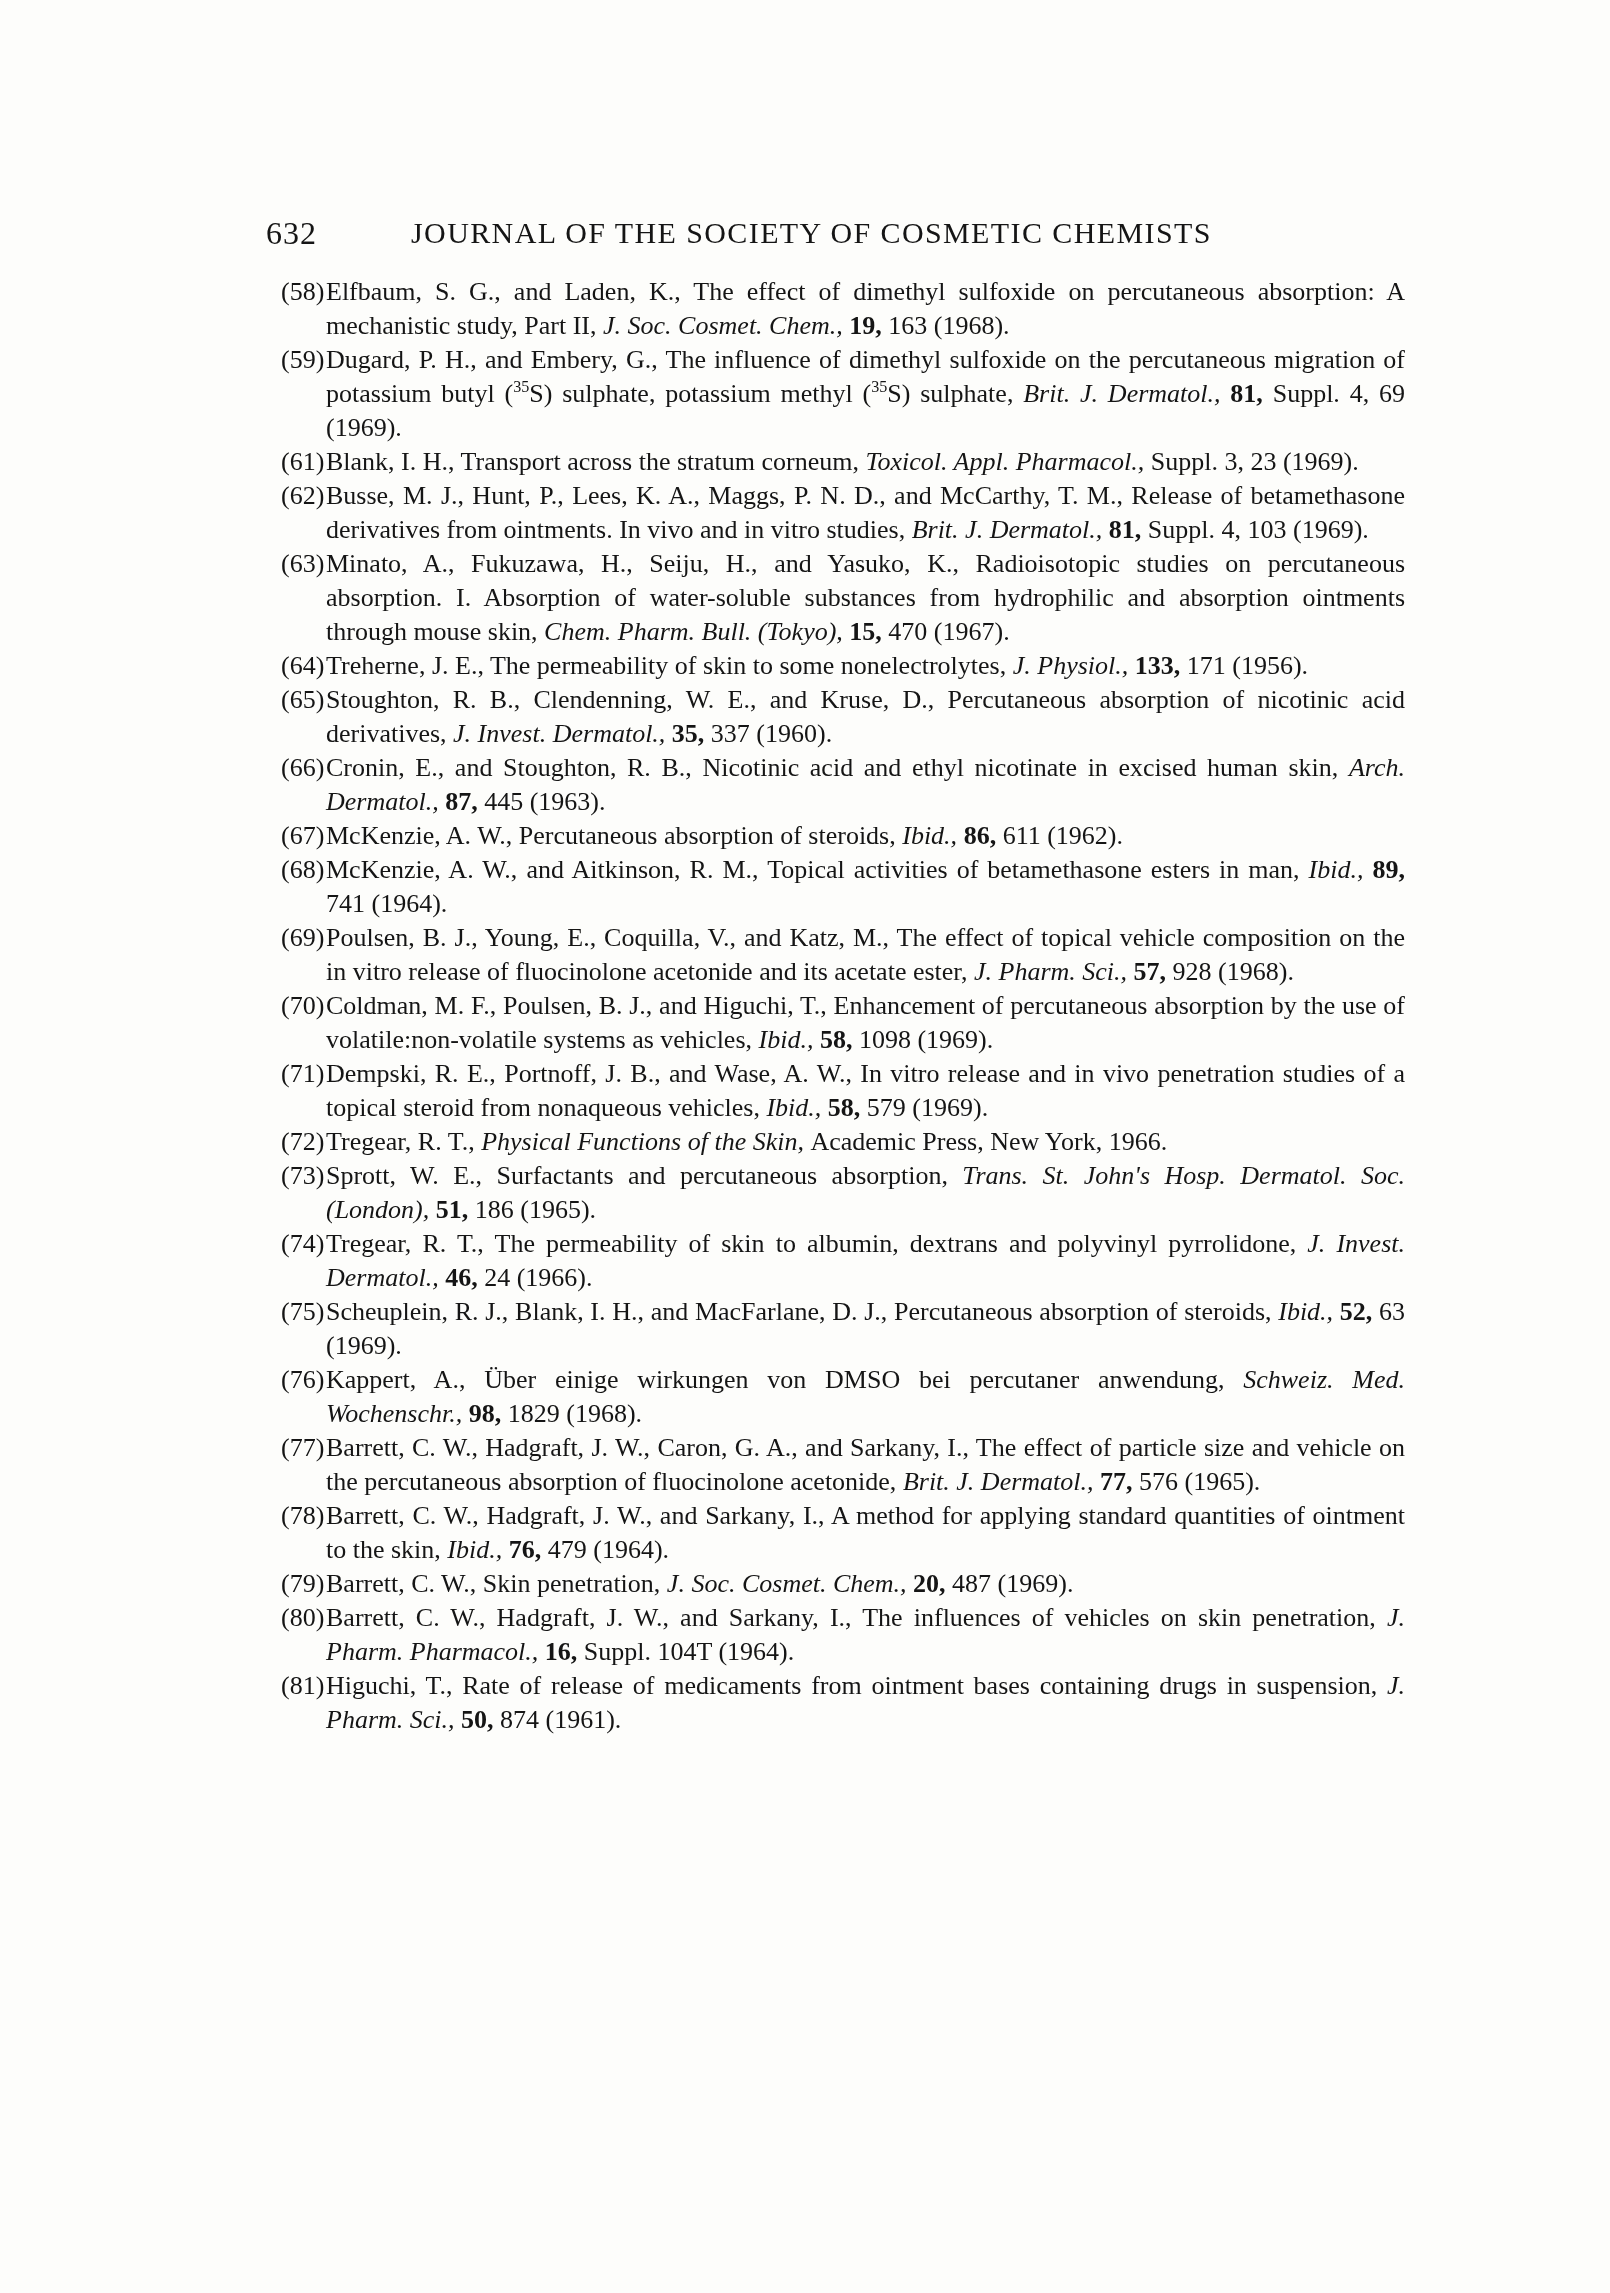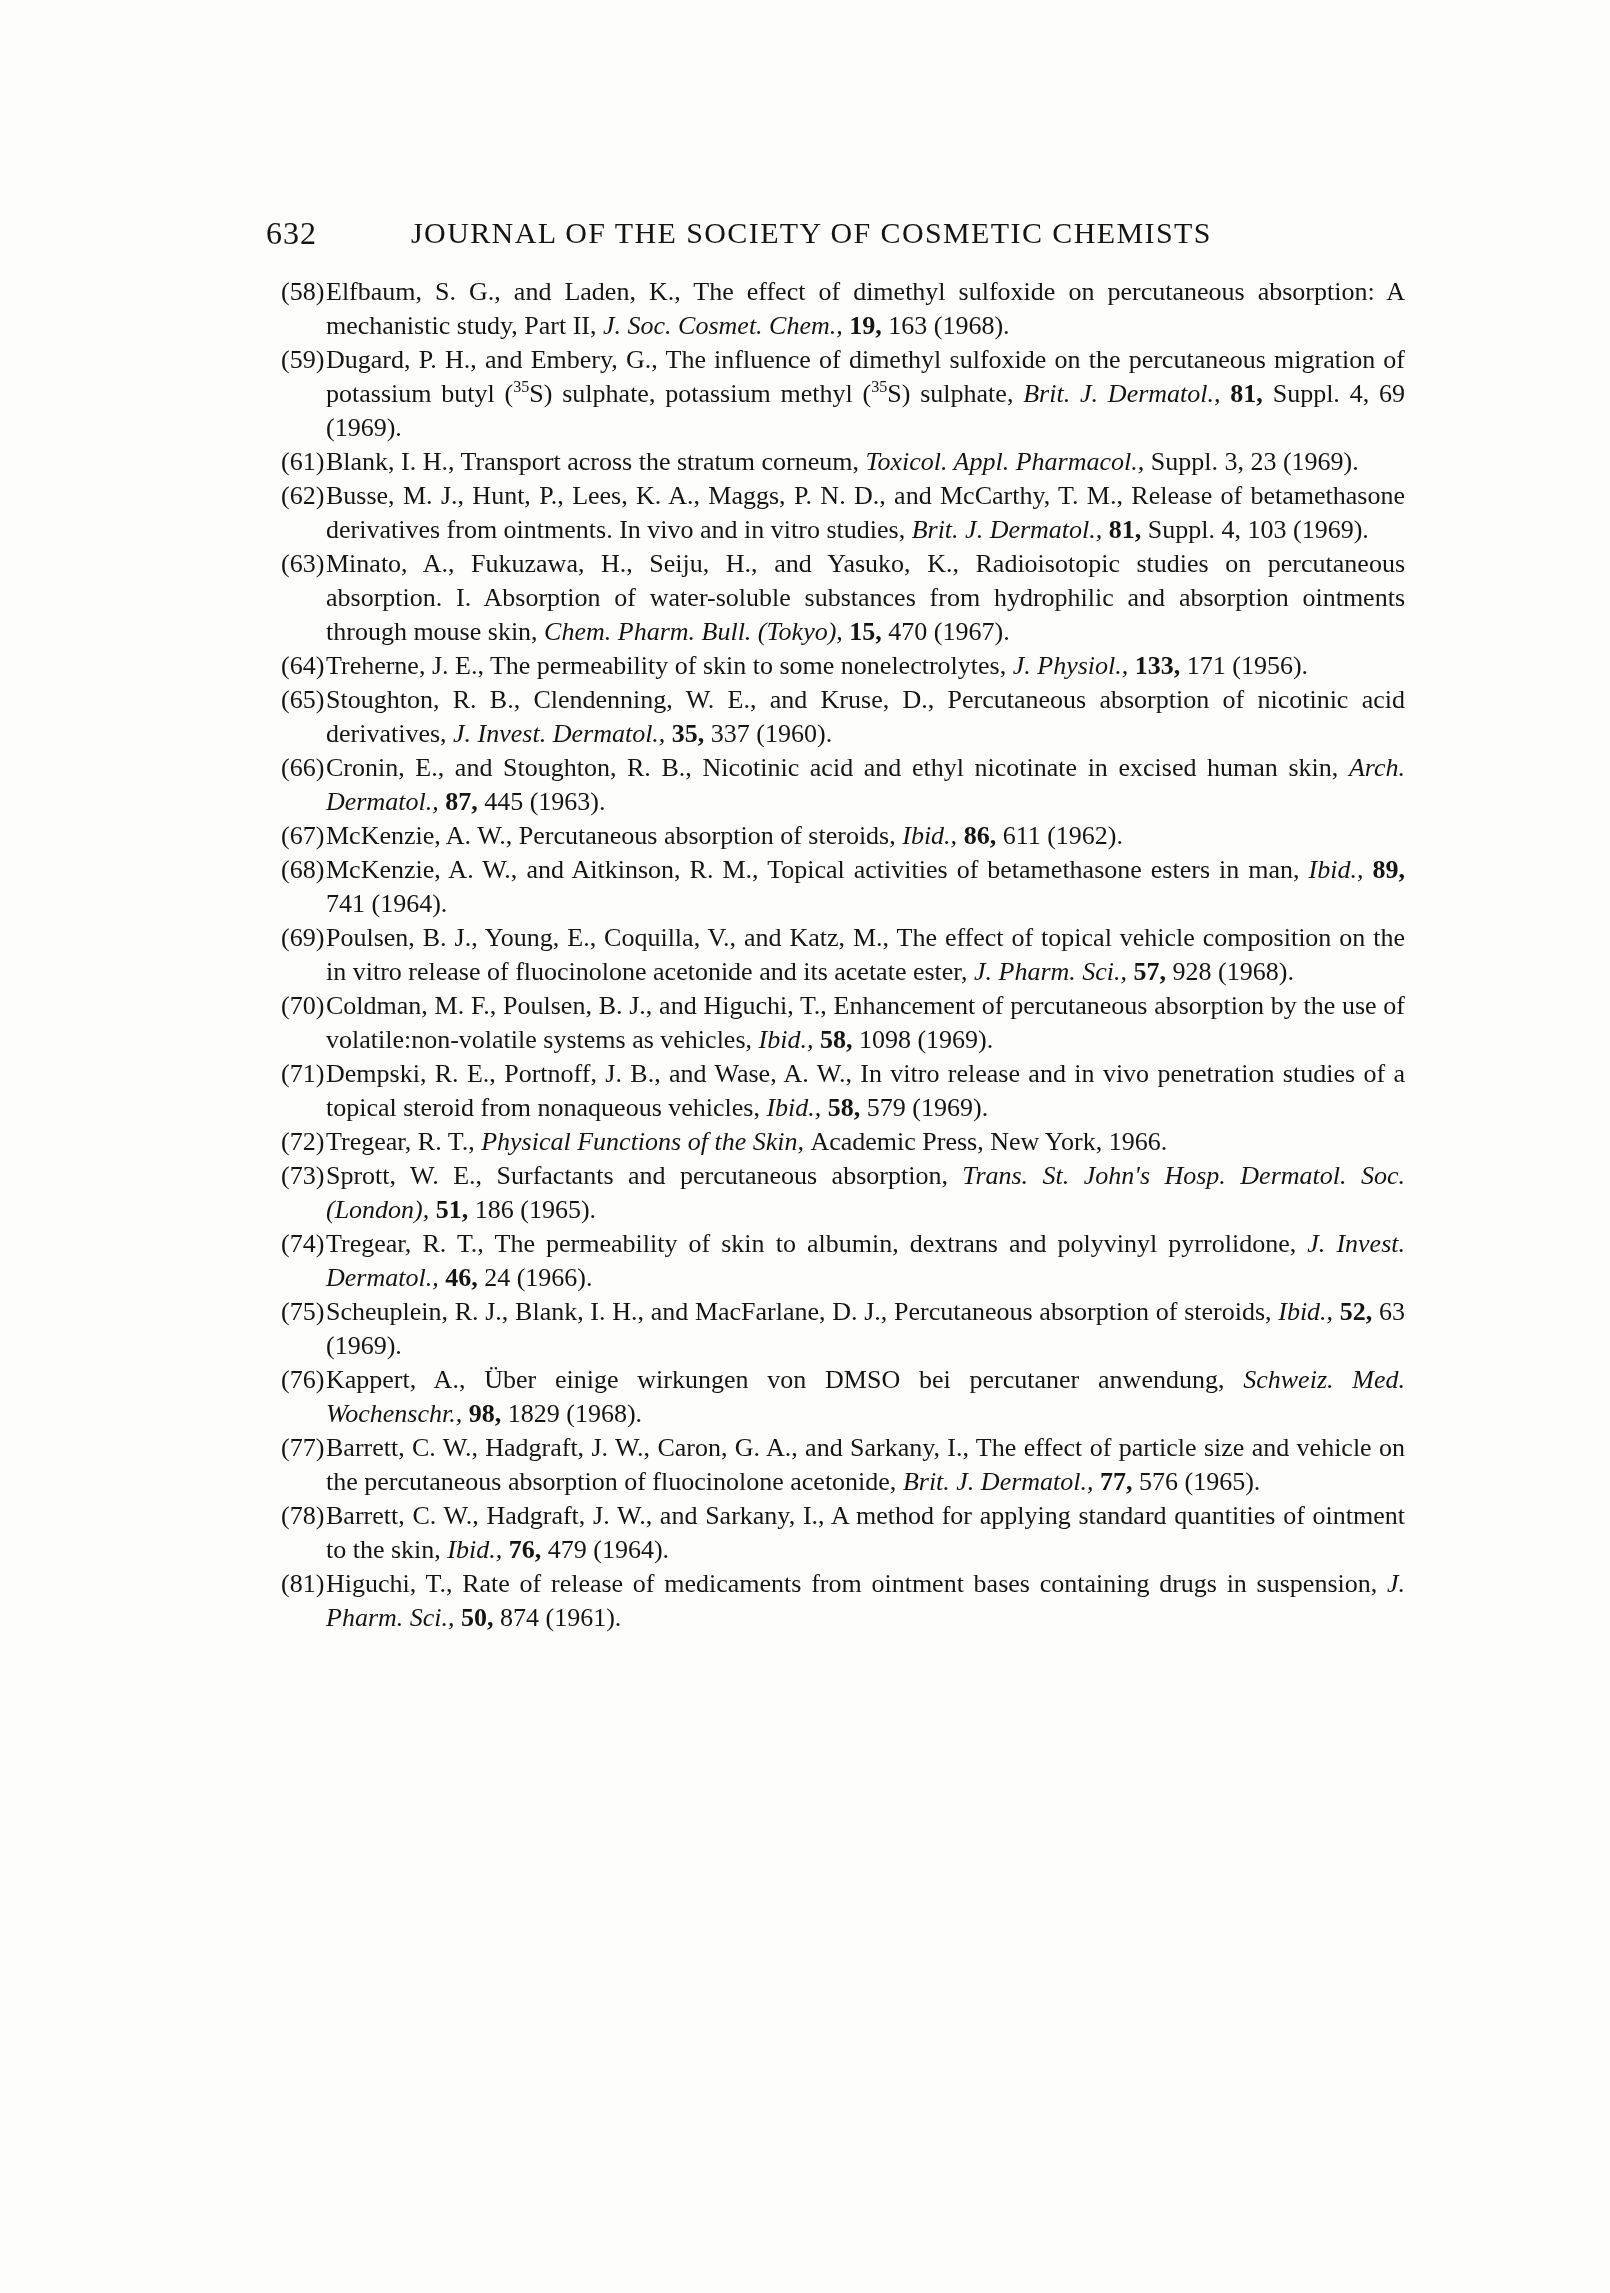--- a/index.html
+++ b/index.html
@@ -82,16 +82,18 @@
       <div class="ref"><span class="ref-num">(69)</span><span><span>Poulsen, B. J., Young, E., Coquilla, V., and Katz, M., The effect of topical vehicle composition on the in vitro release of fluocinolone acetonide and its acetate ester, </span><span class="it">J. Pharm. Sci., </span><span class="bd">57, </span><span>928 (1968).</span></span></div>
       <div class="ref"><span class="ref-num">(70)</span><span><span>Coldman, M. F., Poulsen, B. J., and Higuchi, T., Enhancement of percutaneous absorption by the use of volatile:non-volatile systems as vehicles, </span><span class="it">Ibid., </span><span class="bd">58, </span><span>1098 (1969).</span></span></div>
       <div class="ref"><span class="ref-num">(71)</span><span><span>Dempski, R. E., Portnoff, J. B., and Wase, A. W., In vitro release and in vivo penetration studies of a topical steroid from nonaqueous vehicles, </span><span class="it">Ibid., </span><span class="bd">58, </span><span>579 (1969).</span></span></div>
       <div class="ref"><span class="ref-num">(72)</span><span><span>Tregear, R. T., </span><span class="it">Physical Functions of the Skin, </span><span>Academic Press, New York, 1966.</span></span></div>
       <div class="ref"><span class="ref-num">(73)</span><span><span>Sprott, W. E., Surfactants and percutaneous absorption, </span><span class="it">Trans. St. John's Hosp. Dermatol. Soc. (London), </span><span class="bd">51, </span><span>186 (1965).</span></span></div>
       <div class="ref"><span class="ref-num">(74)</span><span><span>Tregear, R. T., The permeability of skin to albumin, dextrans and polyvinyl pyrrolidone, </span><span class="it">J. Invest. Dermatol., </span><span class="bd">46, </span><span>24 (1966).</span></span></div>
       <div class="ref"><span class="ref-num">(75)</span><span><span>Scheuplein, R. J., Blank, I. H., and MacFarlane, D. J., Percutaneous absorption of steroids, </span><span class="it">Ibid., </span><span class="bd">52, </span><span>63 (1969).</span></span></div>
       <div class="ref"><span class="ref-num">(76)</span><span><span>Kappert, A., Über einige wirkungen von DMSO bei percutaner anwendung, </span><span class="it">Schweiz. Med. Wochenschr., </span><span class="bd">98, </span><span>1829 (1968).</span></span></div>
       <div class="ref"><span class="ref-num">(77)</span><span><span>Barrett, C. W., Hadgraft, J. W., Caron, G. A., and Sarkany, I., The effect of particle size and vehicle on the percutaneous absorption of fluocinolone acetonide, </span><span class="it">Brit. J. Dermatol., </span><span class="bd">77, </span><span>576 (1965).</span></span></div>
       <div class="ref"><span class="ref-num">(78)</span><span><span>Barrett, C. W., Hadgraft, J. W., and Sarkany, I., A method for applying standard quantities of ointment to the skin, </span><span class="it">Ibid., </span><span class="bd">76, </span><span>479 (1964).</span></span></div>
+      <div class="ref"><span class="ref-num">(79)</span><span><span>Barrett, C. W., Skin penetration, </span><span class="it">J. Soc. Cosmet. Chem., </span><span class="bd">20, </span><span>487 (1969).</span></span></div>
+      <div class="ref"><span class="ref-num">(80)</span><span><span>Barrett, C. W., Hadgraft, J. W., and Sarkany, I., The influences of vehicles on skin penetration, </span><span class="it">J. Pharm. Pharmacol., </span><span class="bd">16, </span><span>Suppl. 104T (1964).</span></span></div>
       <div class="ref"><span class="ref-num">(81)</span><span><span>Higuchi, T., Rate of release of medicaments from ointment bases containing drugs in suspension, </span><span class="it">J. Pharm. Sci., </span><span class="bd">50, </span><span>874 (1961).</span></span></div>
     </div>
 </div>
 
 
 </body></html>

